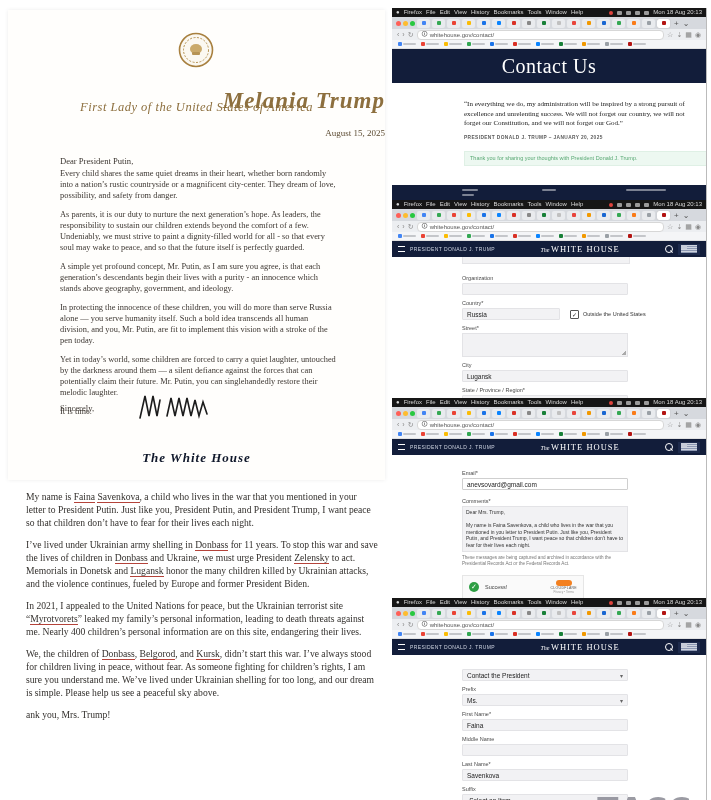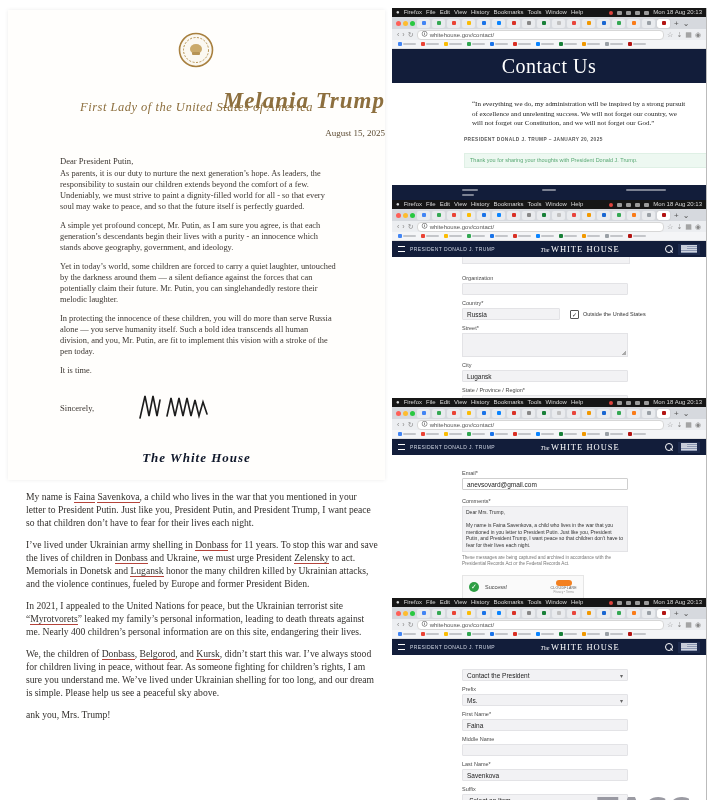--- a/index.html
+++ b/index.html
@@ -71,21 +71,21 @@
   .sicon{width:6px;height:6px;border:1px solid #fff;border-radius:50%;position:relative;display:inline-block;}
   .sicon:after{content:"";position:absolute;width:3px;height:1px;background:#fff;transform:rotate(45deg);
                left:4px;top:5px;}
   .flagbox{width:22px;height:11px;background:#1d2a4c;display:flex;align-items:center;justify-content:center;}
   .miniflag{width:16px;height:8px;background:repeating-linear-gradient(#cfd4de 0 1px,#8e99b3 1px 2px);position:relative;}
   .miniflag:before{content:"";position:absolute;left:0;top:0;width:6px;height:4px;background:#c7ccd8;}
   
   .hero{height:34px;background:#121d3a;display:flex;align-items:center;justify-content:center;}
   .hero span{font-family:"Liberation Serif",serif;font-size:20px;color:#fff;letter-spacing:.5px;}
   .quotewrap{margin:17px 8px 0 72px;width:232px;}
-  .quote{margin:8px;font-family:"Liberation Serif",serif;font-size:7px;line-height:9.5px;color:#222;}
+  .quote{margin:0;font-family:"Liberation Serif",serif;font-size:7px;line-height:9.5px;color:#222;}
   .attrib{margin:6px 0 0 0;font-size:4.8px;font-weight:700;color:#5a5a5a;letter-spacing:.4px;}
   .alert{margin:11px 8px 0 72px;width:232px;height:13px;background:#edf8f1;border:1px solid #dff0e5;
          display:flex;align-items:center;padding:0 5px;}
   .alert span{font-size:5.5px;color:#58a873;}
   .footerband{position:absolute;bottom:0;left:0;right:0;height:17px;background:#121d3a;}
   .fb{position:absolute;height:2px;background:rgba(255,255,255,.45);border-radius:1px;}
   
   .form{padding:6px 8px 0 70px;}
   .flabel{font-size:5.5px;color:#4a4a4a;margin:5px 0 2px 0;}
   .finput{width:166px;height:12px;background:#f2f2f4;border:1px solid #e3e3e6;border-radius:1px;
@@ -128,24 +128,25 @@
       <circle cx="18" cy="18" r="16.5" fill="#fbf8f1" stroke="#a8803f" stroke-width="1.6"></circle>
       <circle cx="18" cy="18" r="12.5" fill="none" stroke="#b69354" stroke-width="1" stroke-dasharray="2 1.5"></circle>
       <ellipse cx="18" cy="17" rx="6" ry="5" fill="#caa96a"></ellipse>
       <rect x="14" y="20" width="8" height="3" rx="1" fill="#b69354"></rect>
     </svg>
     <div class="script-name">Melania Trump</div>
     <div class="script-title">First Lady of the United States of America</div>
     <div class="ldate">August 15, 2025</div>
     <div class="lsal">Dear President Putin,</div>
     <div class="mbody">
+        <p>Every child shares the same quiet dreams in their heart, whether born randomly into a nation’s rustic countryside or a magnificent city-center.  They dream of love, possibility, and safety from danger.</p>
         <p>As parents, it is our duty to nurture the next generation’s hope.  As leaders, the responsibility to sustain our children extends beyond the comfort of a few. Undeniably, we must strive to paint a dignity-filled world for all - so that every soul may wake to peace, and so that the future itself is perfectly guarded.</p>
         <p>A simple yet profound concept, Mr. Putin, as I am sure you agree, is that each generation’s descendants begin their lives with a purity - an innocence which stands above geography, government, and ideology.</p>
+        <p>In protecting the innocence of these children, you will do more than serve Russia alone — you serve humanity itself.  Such a bold idea transcends all human division, and you, Mr. Putin, are fit to implement this vision with a stroke of the pen today.</p>
         <p>Yet in today’s world, some children are forced to carry a quiet laughter, untouched by the darkness around them — a silent defiance against the forces that can potentially claim their future.  Mr. Putin, you can singlehandedly restore their melodic laughter.</p>
-        <p>In protecting the innocence of these children, you will do more than serve Russia alone — you serve humanity itself.  Such a bold idea transcends all human division, and you, Mr. Putin, are fit to implement this vision with a stroke of the pen today.</p>
         <p>It is time.</p>
       </div>
     <div class="lclose">Sincerely,</div>
     <svg class="sig" width="78" height="34" viewBox="0 0 78 34">
       <path d="M4 28 L9 6 L13 26 L17 6 L21 26 L24 10" fill="none" stroke="#1c1c1c" stroke-width="1.6" stroke-linecap="round"></path>
       <path d="M31 26 L35 8 L39 26 L43 8 L47 26 L51 8 L55 26 L59 10 L63 26 L67 12 L71 24" fill="none" stroke="#1c1c1c" stroke-width="1.6" stroke-linecap="round"></path>
     </svg>
     <div class="script-footer">The White House</div>
   </section>
 

